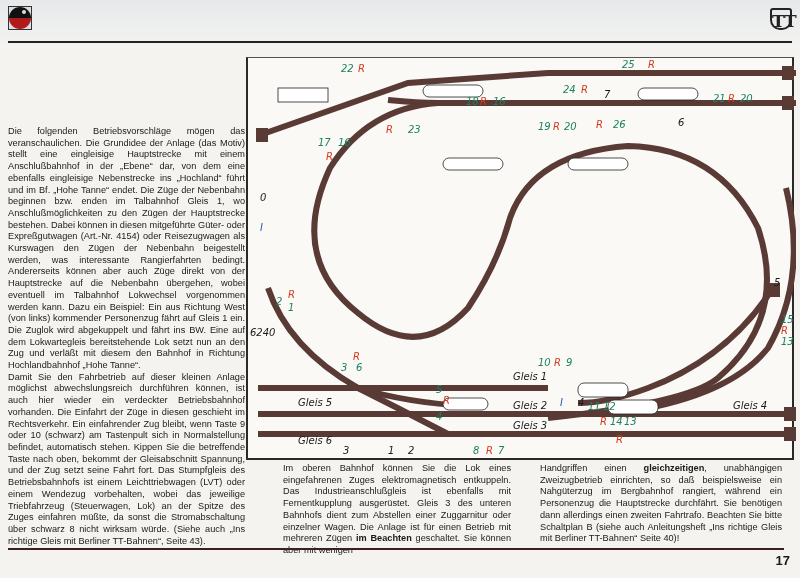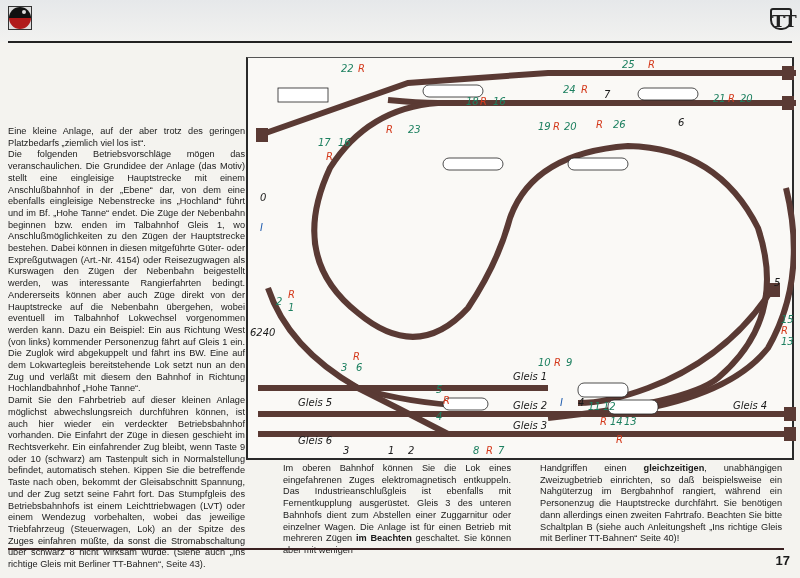--- a/index.html
+++ b/index.html
@@ -35,21 +35,20 @@
   <div class="logo-left">
     <div class="top"></div>
       <div class="bot"></div>
       <div class="dot"></div>
   </div>
   <div class="logo-right">TT</div>
 </div>
 <div class="rule-top"></div>
 
 <div class="col col1">
-  <p>Eine kleine Anlage, auf der aber trotz des geringen Platzbedarfs „ziemlich viel los ist“.</p>
   <p>Die folgenden Betriebsvorschläge mögen das veranschaulichen. Die Grundidee der Anlage (das Motiv) stellt eine eingleisige Hauptstrecke mit einem Anschlußbahnhof in der „Ebene“ dar, von dem eine ebenfalls eingleisige Nebenstrecke ins „Hochland“ führt und im Bf. „Hohe Tanne“ endet. Die Züge der Nebenbahn beginnen bzw. enden im Talbahnhof Gleis 1, wo Anschlußmöglichkeiten zu den Zügen der Hauptstrecke bestehen. Dabei können in diesen mitgeführte Güter- oder Expreßgutwagen (Art.-Nr. 4154) oder Reisezugwagen als Kurswagen den Zügen der Nebenbahn beigestellt werden, was interessante Rangierfahrten bedingt. Andererseits können aber auch Züge direkt von der Hauptstrecke auf die Nebenbahn übergehen, wobei eventuell im Talbahnhof Lokwechsel vorgenommen werden kann. Dazu ein Beispiel: Ein aus Richtung West (von links) kommender Personenzug fährt auf Gleis 1 ein. Die Zuglok wird abgekuppelt und fährt ins BW. Eine auf dem Lokwartegleis bereitstehende Lok setzt nun an den Zug und verläßt mit diesem den Bahnhof in Richtung Hochlandbahnhof „Hohe Tanne“.</p>
   <p>Damit Sie den Fahrbetrieb auf dieser kleinen Anlage möglichst abwechslungsreich durchführen können, ist auch hier wieder ein verdeckter Betriebsbahnhof vorhanden. Die Einfahrt der Züge in diesen geschieht im Rechtsverkehr. Ein einfahrender Zug bleibt, wenn Taste 9 oder 10 (schwarz) am Tastenpult sich in Normalstellung befindet, automatisch stehen. Kippen Sie die betreffende Taste nach oben, bekommt der Gleisabschnitt Spannung, und der Zug setzt seine Fahrt fort. Das Stumpfgleis des Betriebsbahnhofs ist einem Leichttriebwagen (LVT) oder einem Wendezug vorbehalten, wobei das jeweilige Triebfahrzeug (Steuerwagen, Lok) an der Spitze des Zuges einfahren müßte, da sonst die Stromabschaltung über schwarz 8 nicht wirksam würde. (Siehe auch „Ins richtige Gleis mit Berliner TT-Bahnen“, Seite 43).</p>
 </div>
 
 <div class="col col2">
   <p><span>Im oberen Bahnhof können Sie die Lok eines eingefahrenen Zuges elektromagnetisch entkuppeln. Das Industrieanschlußgleis ist ebenfalls mit Fernentkupplung ausgerüstet. Gleis 3 des unteren Bahnhofs dient zum Abstellen einer Zuggarnitur oder einzelner Wagen. Die Anlage ist für einen Betrieb mit mehreren Zügen </span><b>im Beachten</b><span> geschaltet. Sie können aber mit wenigen</span></p>
 </div>
 
 <div class="col col3">
   <p><span>Handgriffen einen </span><b>gleichzeitigen</b><span>, unabhängigen Zweizugbetrieb einrichten, so daß beispielsweise ein Nahgüterzug im Bergbahnhof rangiert, während ein Personenzug die Hauptstrecke durchfährt. Sie benötigen dann allerdings einen zweiten Fahrtrafo. Beachten Sie bitte Schaltplan B (siehe auch Anleitungsheft „Ins richtige Gleis mit Berliner TT-Bahnen“ Seite 40)!</span></p>

